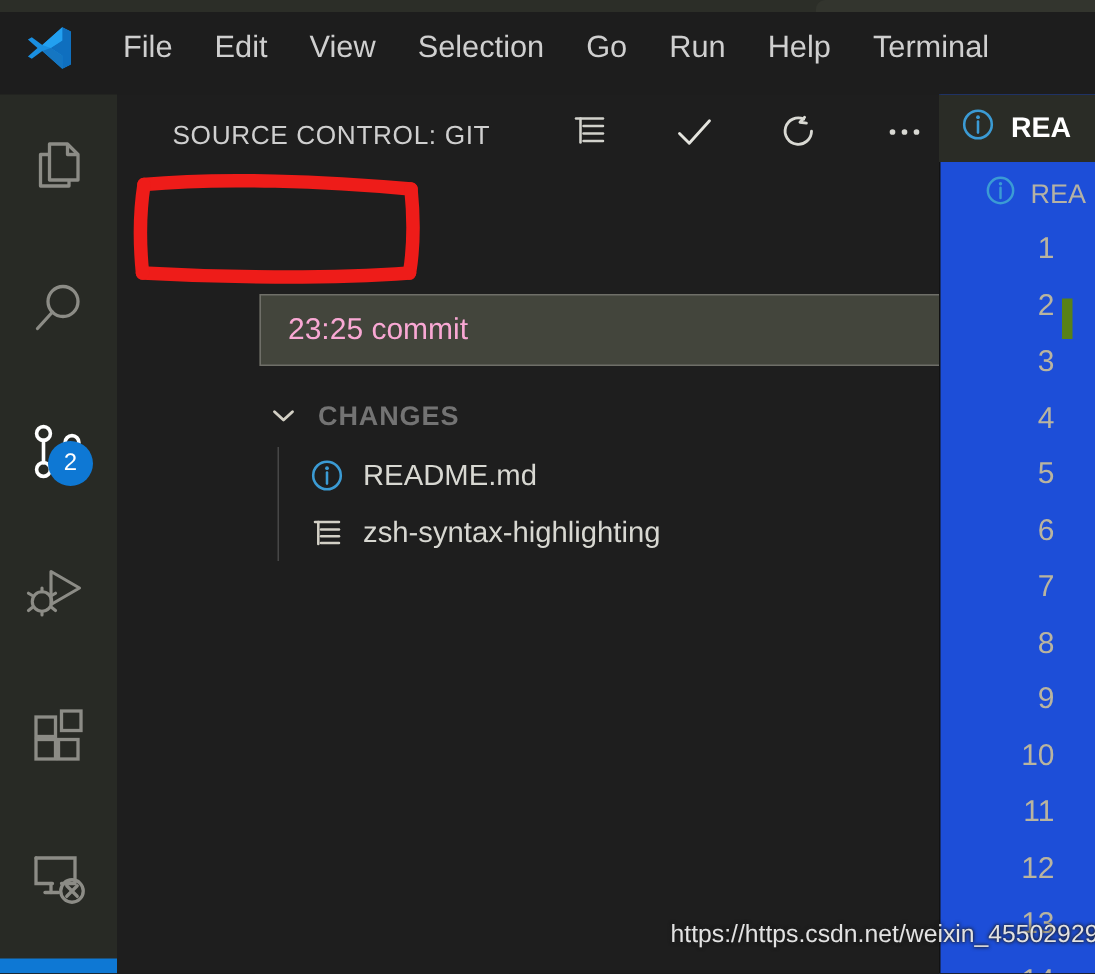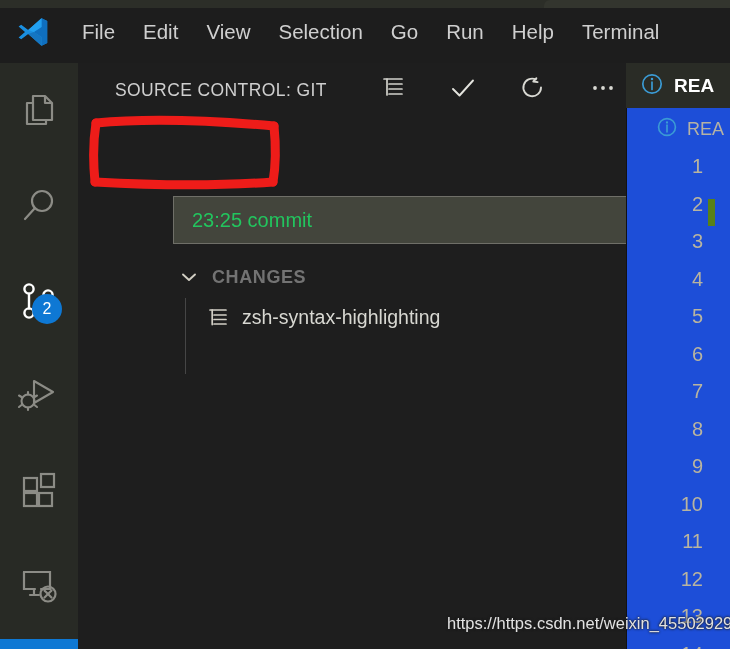--- a/index.html
+++ b/index.html
@@ -128,21 +128,21 @@
   #commit-input-wrap {
     position: absolute;
     left: 95px; top: 133px;
     width: 513px; height: 48px;
   }
   #commit-input {
     width: 100%; height: 100%;
     box-sizing: border-box;
     background: #43453c;
     border: 1px solid #6f6f68;
-    color: #22c55e;
+    color: #f9a8d4;
     font-size: 20px;
     font-family: "Liberation Sans", sans-serif;
     padding: 0 0 0 18px;
     outline: none;
   }
   #commit-input::placeholder { color: #9a9a94; }
 
   
   #annotation {
     position: absolute;
@@ -474,20 +474,31 @@
           <path d="M4 7.5 L10 13 L16 7.5"></path>
         </svg>
       </span>
       <span id="changes-label">CHANGES</span>
       <span id="changes-count">2</span>
     </div>
 
     <div id="file-list">
       <div id="tree-guide"></div>
 
+      <div class="file-row">
+        <span class="file-icon">
+          <svg width="24" height="24" viewBox="0 0 24 24" fill="none" stroke="#3b9bd4" stroke-width="1.7">
+            <circle cx="12" cy="12" r="9.2"></circle>
+            <line x1="12" y1="10" x2="12" y2="17.4" stroke-linecap="round"></line>
+            <circle cx="12" cy="7.1" r="1.25" fill="#3b9bd4" stroke="none"></circle>
+          </svg>
+        </span>
+        <span class="file-name">README.md</span>
+        <span class="file-status">M</span>
+      </div>
 
       <div class="file-row">
         <span class="file-icon">
           <svg width="24" height="24" viewBox="0 0 24 24" fill="none" stroke="#d3d0c6" stroke-width="1.7" stroke-linecap="round">
             <line x1="4" y1="5" x2="20" y2="5"></line>
             <line x1="8" y1="10" x2="20" y2="10"></line>
             <line x1="8" y1="14.5" x2="20" y2="14.5"></line>
             <line x1="8" y1="19" x2="20" y2="19"></line>
             <line x1="6.2" y1="5" x2="6.2" y2="19.6"></line>
           </svg>

